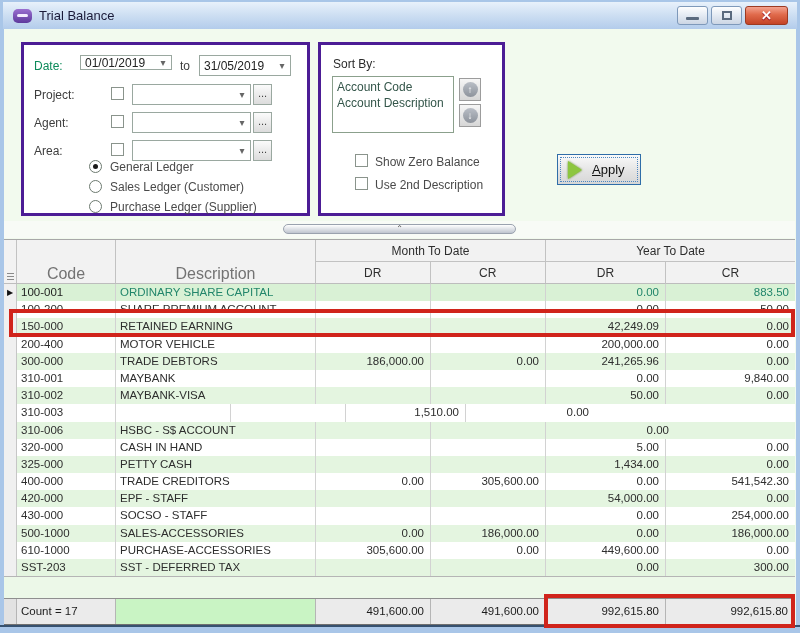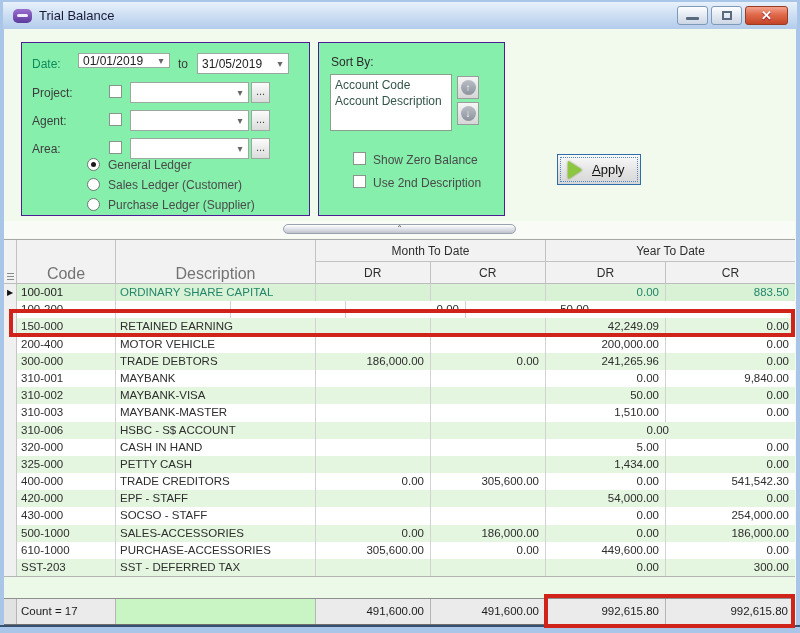--- a/index.html
+++ b/index.html
@@ -20,21 +20,21 @@
   .winbtn.close{ left:745px; width:43px; background:linear-gradient(#f3a28e,#e06a4b 45%,#c44427); border-color:#9c3a22; }
   .glyph-min{ width:13px; height:3px; background:#5a6a7e; border-radius:1px; margin-top:6px; }
   .glyph-max{ width:10px; height:9px; border:2px solid #5a6a7e; background:transparent; }
   .glyph-close{ color:#fff; font-size:13px; font-weight:bold; line-height:1; text-shadow:0 1px 1px #802; }
 
   
   .content-bg{ position:absolute; left:4px; top:29px; width:792px; height:596px; background:#f2faee; }
   .bottom-frame{ position:absolute; left:0; bottom:0; width:800px; height:8px;
     background:#a9c6e8; border-top:2px solid #36516f; }
 
-  .panel{ position:absolute; background:#86efac; border:1px solid #4c1d95; }
+  .panel{ position:absolute; background:#ffffff; border:3px solid #4c1d95; }
   .filter-panel{ left:21px; top:42px; width:289px; height:174px; }
   .sort-panel{ left:318px; top:42px; width:187px; height:174px; }
   .flabel{ position:absolute; font-size:12px; color:#3d3d3d; }
   .flabel.green{ color:#0c8a5a; }
   .combo{ position:absolute; background:#fff; border:1px solid #9aa8a0; display:flex; align-items:center; }
   .combo .val{ flex:1; font-size:12px; color:#222; padding-left:4px; }
   .combo .chev{ width:16px; text-align:center; color:#666; font-size:10px; }
   .cb{ position:absolute; width:13px; height:13px; background:#fff; border:1px solid #8a948c; }
   .dots-btn{ position:absolute; width:19px; height:21px; border:1px solid #9aa8a0;
     background:linear-gradient(#fbfbfb,#dcdcdc); font-size:11px; color:#444; text-align:center; line-height:17px; }
@@ -229,20 +229,21 @@
           <div class="cell codecell c-code">100-001</div>
           <div class="cell c-desc">ORDINARY SHARE CAPITAL</div>
           <div class="cell num c-mdr"></div>
           <div class="cell num c-mcr"></div>
           <div class="cell num c-ydr">0.00</div>
           <div class="cell num c-ycr">883.50</div>
         </div>
         <div class="grow plain">
           <div class="c-ind"></div>
           <div class="cell codecell c-code">100-200</div>
+          <div class="cell c-desc">SHARE PREMIUM ACCOUNT</div>
           <div class="cell num c-mdr"></div>
           <div class="cell num c-mcr"></div>
           <div class="cell num c-ydr">0.00</div>
           <div class="cell num c-ycr">50.00</div>
         </div>
         <div class="grow alt">
           <div class="c-ind"></div>
           <div class="cell codecell c-code">150-000</div>
           <div class="cell c-desc">RETAINED EARNING</div>
           <div class="cell num c-mdr"></div>
@@ -282,21 +283,20 @@
           <div class="cell codecell c-code">310-002</div>
           <div class="cell c-desc">MAYBANK-VISA</div>
           <div class="cell num c-mdr"></div>
           <div class="cell num c-mcr"></div>
           <div class="cell num c-ydr">50.00</div>
           <div class="cell num c-ycr">0.00</div>
         </div>
         <div class="grow plain">
           <div class="c-ind"></div>
           <div class="cell codecell c-code">310-003</div>
-          <div class="cell c-desc">MAYBANK-MASTER</div>
           <div class="cell num c-mdr"></div>
           <div class="cell num c-mcr"></div>
           <div class="cell num c-ydr">1,510.00</div>
           <div class="cell num c-ycr">0.00</div>
         </div>
         <div class="grow alt">
           <div class="c-ind"></div>
           <div class="cell codecell c-code">310-006</div>
           <div class="cell c-desc">HSBC - S$ ACCOUNT</div>
           <div class="cell num c-mdr"></div>

